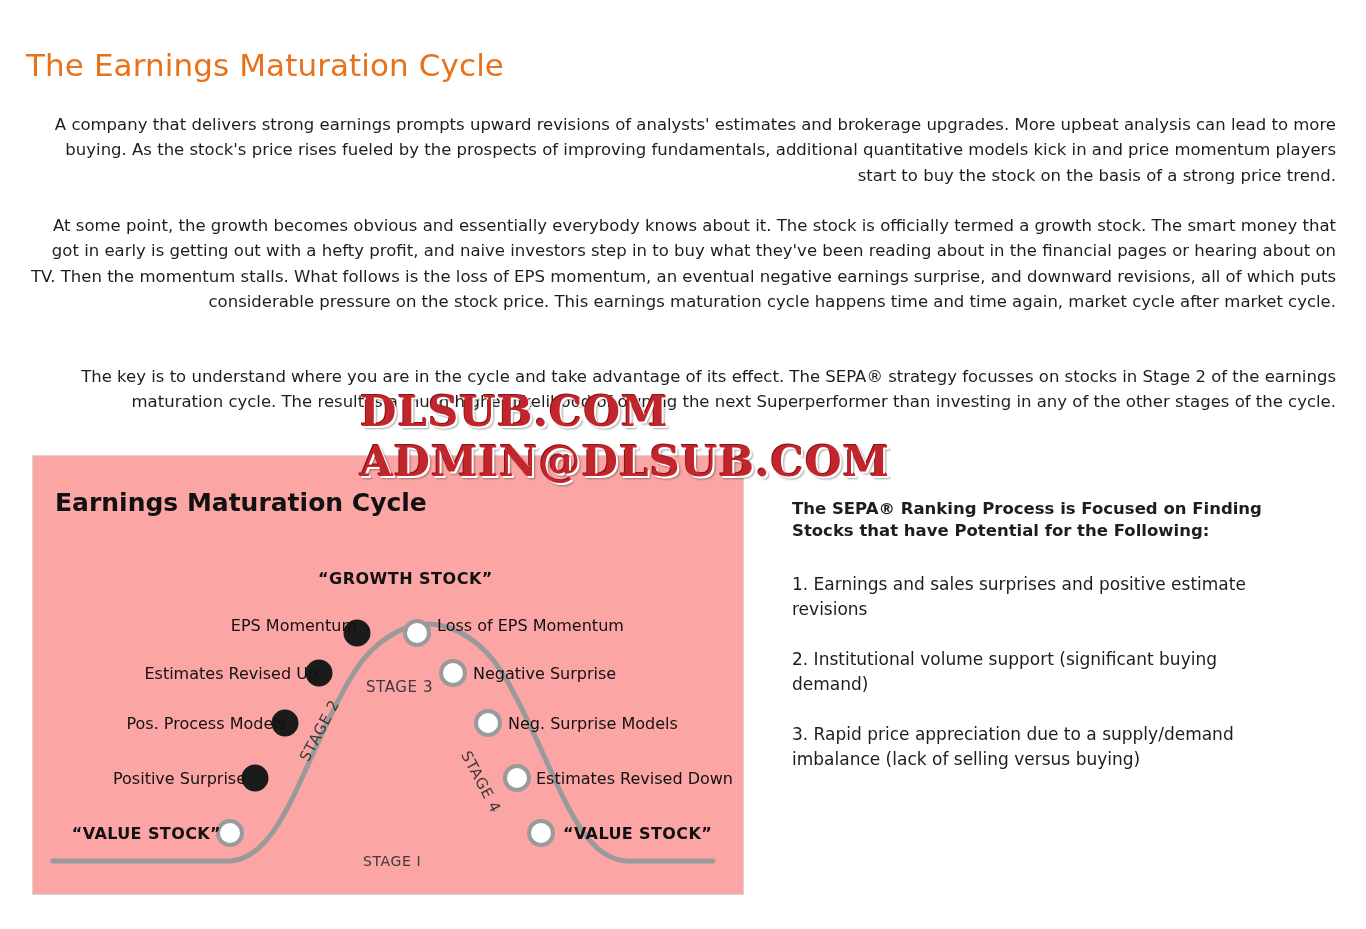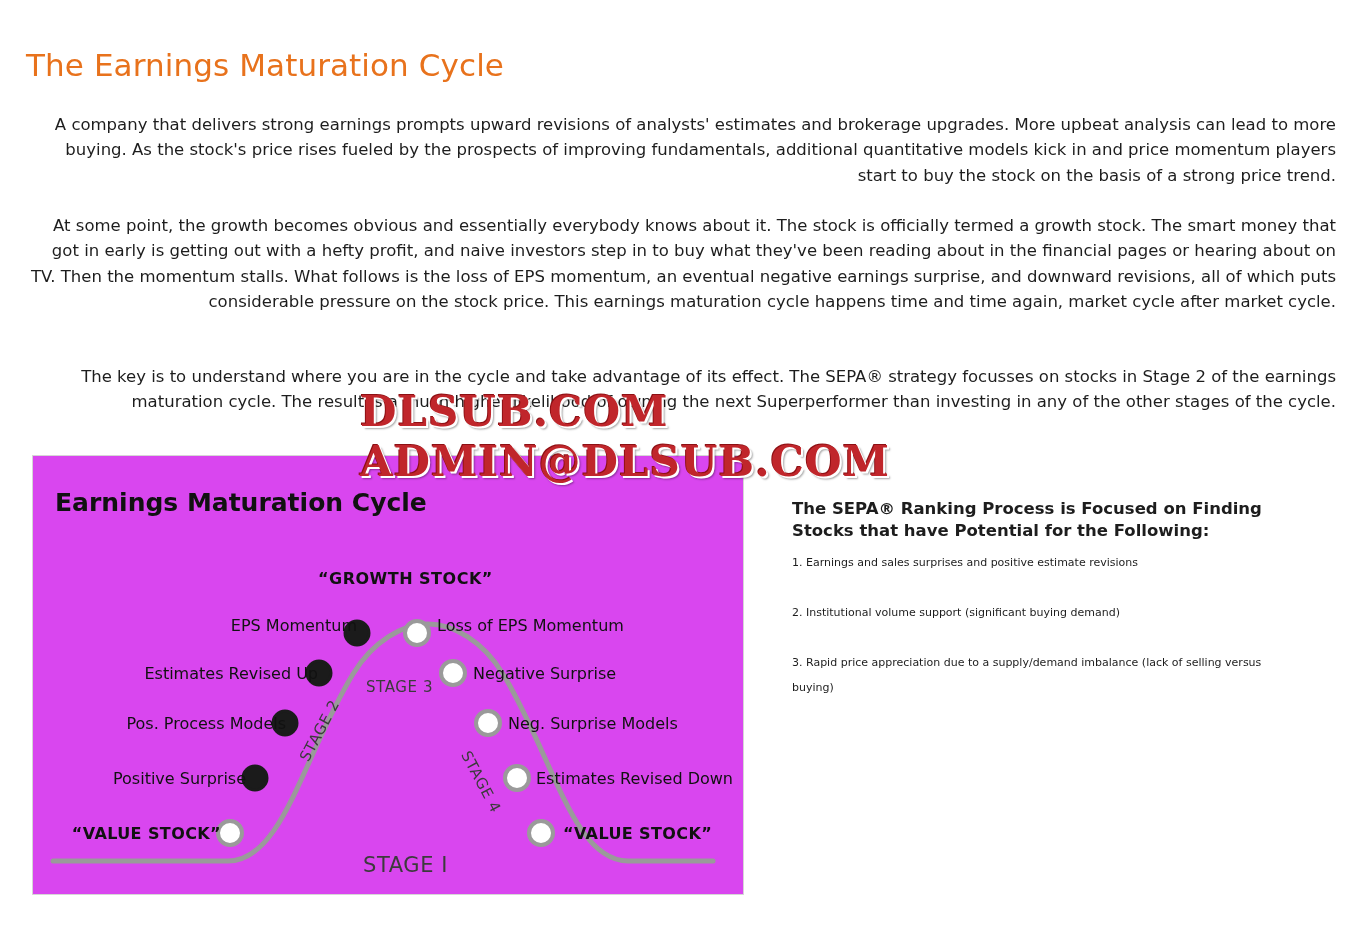--- a/index.html
+++ b/index.html
@@ -44,21 +44,21 @@
   #para-2 { top: 196px; }
   #para-3 { top: 347px; }
 
   .figure-box {
     position: absolute;
     left: 32px;
     top: 455px;
     width: 712px;
     height: 440px;
     border: 1px solid #d6d6d6;
-    background: #d946ef;
+    background: #fca5a5;
     box-sizing: border-box;
   }
   .fig-title {
     position: absolute;
     left: 22px;
     top: 32px;
     font-size: 25px;
     font-weight: bold;
     color: #111111;
     font-family: "DejaVu Sans", sans-serif;
@@ -73,25 +73,25 @@
     position: absolute;
     left: 792px;
     top: 498px;
     width: 500px;
   }
   .sidebar-heading {
     font-size: 16.5px;
     font-weight: bold;
     line-height: 22px;
     color: #1d1d1d;
-    margin: 0 0 8px 0;
+    margin: 0 0 30px 0;
     width: 470px;
   }
   .sidebar-item {
-    font-size: 11px;
+    font-size: 17px;
     line-height: 25px;
     color: #1d1d1d;
     margin: 8px 0 25px 0;
     width: 485px;
   }
 
   
   .watermark {
     position: absolute;
     left: 360px;
@@ -154,21 +154,21 @@
     <div style="position:absolute;left:58px;top:258px;width:195px;text-align:right;font-size:16px;color:#111;">Pos. Process Models</div>
     <div style="position:absolute;left:48px;top:313px;width:165px;text-align:right;font-size:16px;color:#111;">Positive Surprise</div>
     <div style="position:absolute;left:38px;top:368px;width:150px;text-align:right;font-size:16px;font-weight:bold;color:#111;letter-spacing:0.4px;">“VALUE STOCK”</div>
 
     <div style="position:absolute;left:404px;top:160px;font-size:16px;color:#111;">Loss of EPS Momentum</div>
     <div style="position:absolute;left:440px;top:208px;font-size:16px;color:#111;">Negative Surprise</div>
     <div style="position:absolute;left:475px;top:258px;font-size:16px;color:#111;">Neg. Surprise Models</div>
     <div style="position:absolute;left:503px;top:313px;font-size:16px;color:#111;">Estimates Revised Down</div>
     <div style="position:absolute;left:530px;top:368px;font-size:16px;font-weight:bold;color:#111;letter-spacing:0.4px;">“VALUE STOCK”</div>
 
-    <div style="position:absolute;left:330px;top:397px;font-size:21px;color:#3b3b3b;letter-spacing:0.6px;">STAGE I</div>
+    <div style="position:absolute;left:330px;top:397px;font-size:14px;color:#3b3b3b;letter-spacing:0.6px;">STAGE I</div>
     <div style="position:absolute;left:263px;top:300px;font-size:15px;color:#3b3b3b;letter-spacing:0.6px;transform:rotate(-62deg);transform-origin:left top;">STAGE 2</div>
     <div style="position:absolute;left:333px;top:222px;font-size:15px;color:#3b3b3b;letter-spacing:0.6px;">STAGE 3</div>
     <div style="position:absolute;left:440px;top:292px;font-size:15px;color:#3b3b3b;letter-spacing:0.6px;transform:rotate(62deg);transform-origin:left top;">STAGE 4</div>
   </div>
 
   <div class="sidebar">
     <div class="sidebar-heading">The SEPA® Ranking Process is Focused on Finding Stocks that have Potential for the Following:</div>
     <div class="sidebar-item">1. Earnings and sales surprises and positive estimate revisions</div>
     <div class="sidebar-item">2. Institutional volume support (significant buying demand)</div>
     <div class="sidebar-item">3. Rapid price appreciation due to a supply/demand imbalance (lack of selling versus buying)</div>

